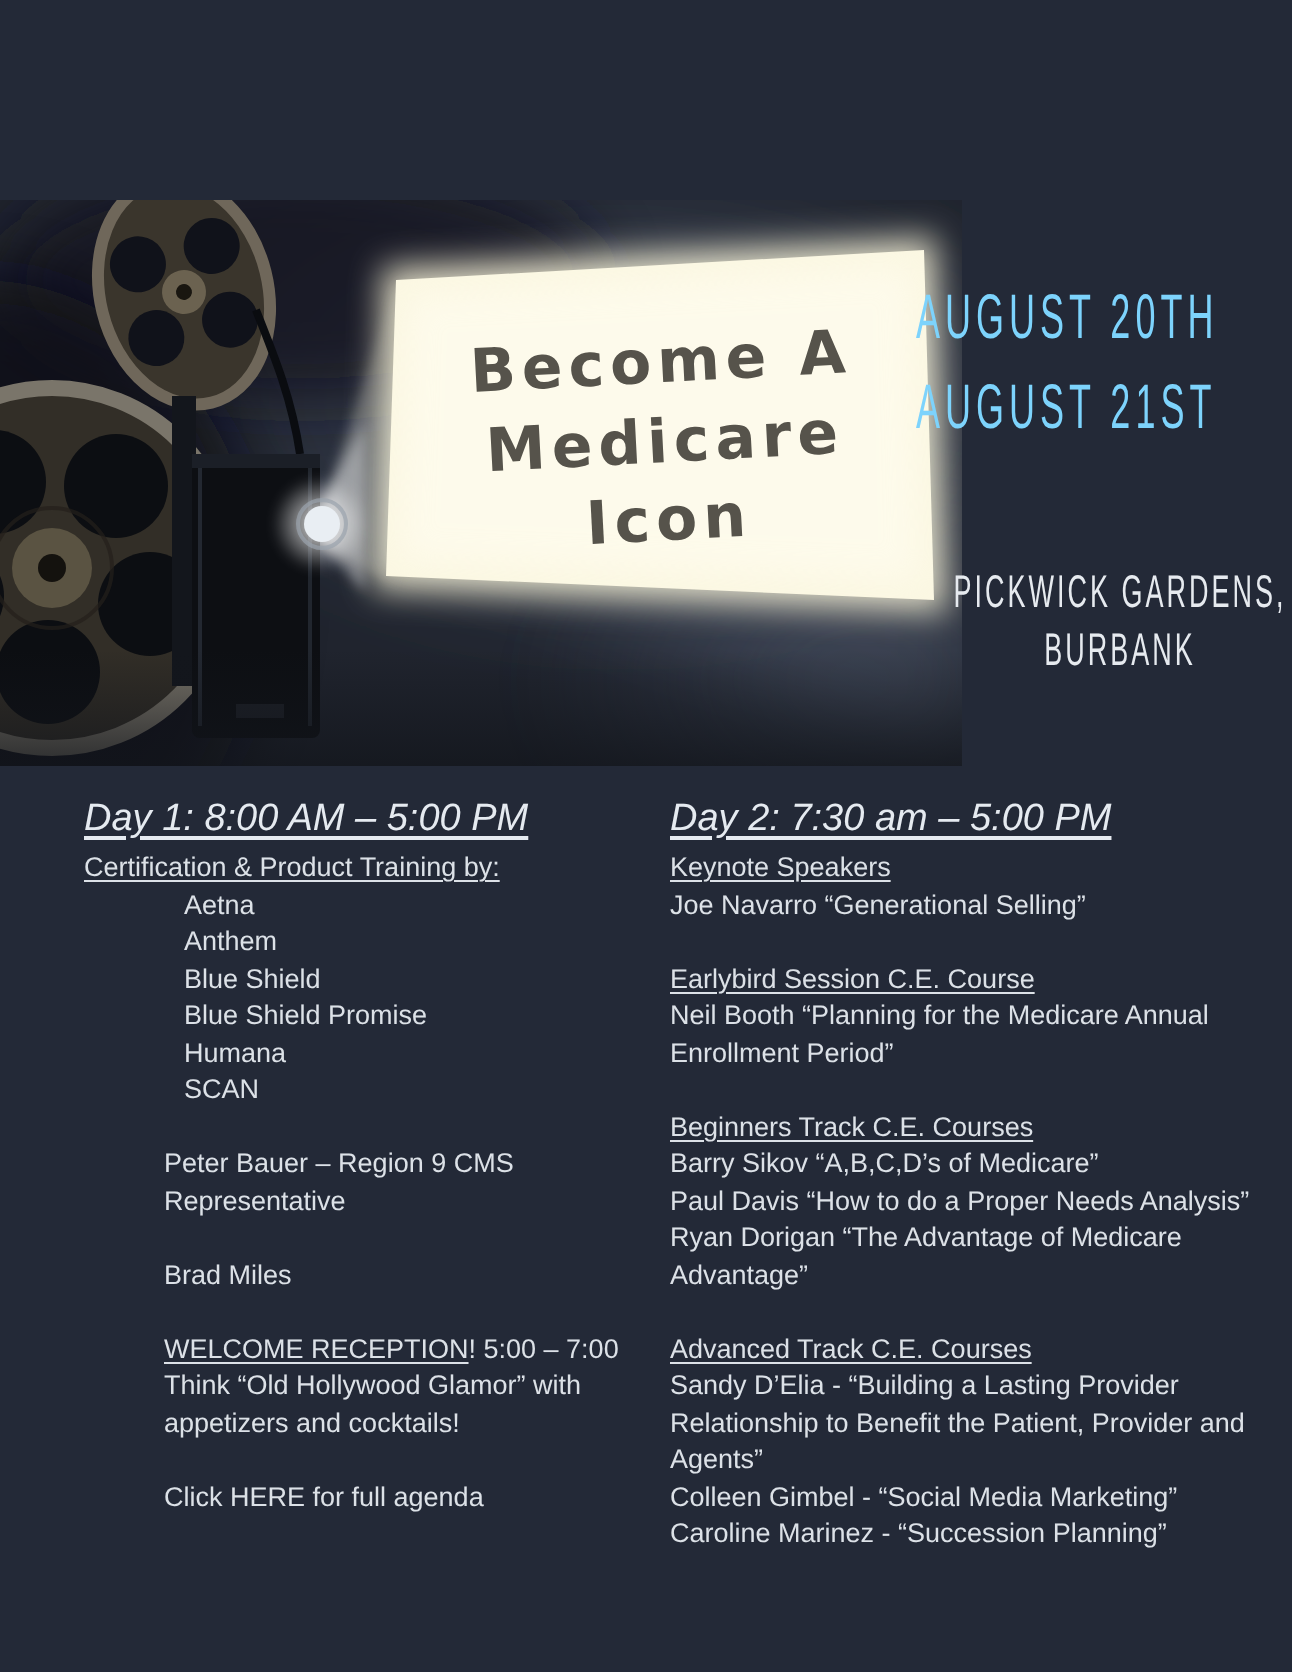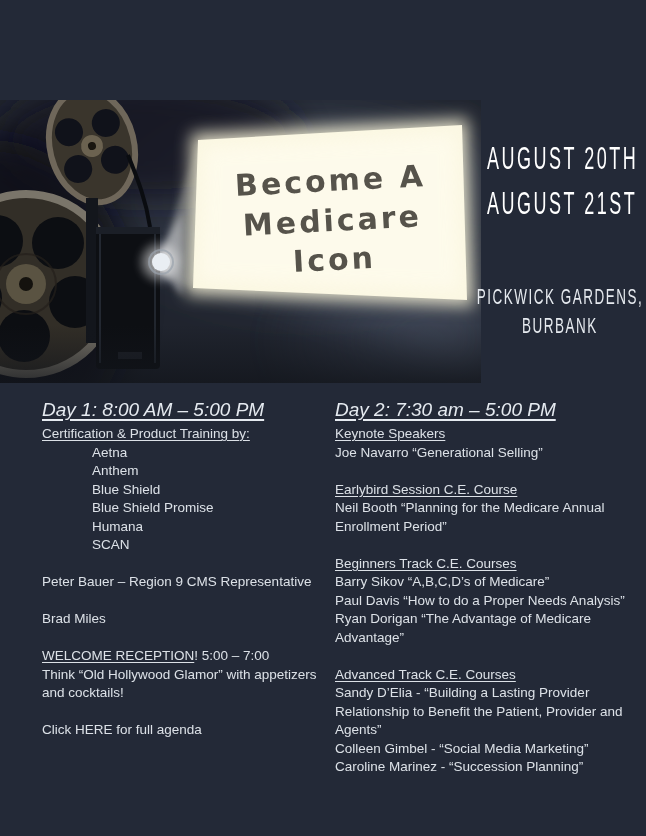--- a/index.html
+++ b/index.html
@@ -7,36 +7,36 @@
         font-family:"Liberation Sans",sans-serif;color:#dce1e7;}
 
   
   .deco{display:inline-block;font-family:"Liberation Sans",sans-serif;font-weight:400;white-space:nowrap;}
   .masthead{position:absolute;top:10px;left:0;width:100%;text-align:center;color:#eaeef3;}
   .masthead .line{height:36px;}
   .masthead .deco{font-size:19px;letter-spacing:3px;transform:scaleY(1.8);transform-origin:50% 0;}
 
   .hero-photo{position:absolute;left:0;top:100px;}
 
-  .dates{position:absolute;left:487px;top:141px;color:#ffffff;}
+  .dates{position:absolute;left:458px;top:141px;color:#7dd3fc;}
   .dates .line{height:45px;}
   .dates .deco{font-size:18px;letter-spacing:2.5px;transform:scaleY(1.75);transform-origin:0 0;}
 
   .venue{position:absolute;left:472px;top:282px;width:176px;text-align:center;color:#e6eaef;}
   .venue .line{height:29px;}
   .venue .deco{font-size:13.5px;letter-spacing:1.5px;transform:scaleY(1.7);transform-origin:50% 0;}
 
   .col{position:absolute;top:399px;font-size:13.5px;line-height:18.5px;color:#dce1e7;}
   .col-left{left:42px;width:300px;}
   .col-right{left:335px;width:306px;}
   .day-title{font-size:19px;line-height:21px;margin-bottom:5px;color:#e5eaf0;
              text-decoration:underline;text-underline-offset:3px;text-decoration-thickness:1.5px;font-style:italic;}
   .u{text-decoration:underline;text-underline-offset:2px;text-decoration-thickness:1px;}
   .carriers div{padding-left:50px;}
-  .grp{margin-top:18.5px;}
+  .grp{margin-top:18.5px;margin-left:40px;}
   .sec + .sec{margin-top:18.5px;}
 </style>
 </head>
 <body>
 
 <div class="page">
 
 
   <svg class="hero-photo" width="481" height="283" viewBox="0 0 481 283">
     <defs>

